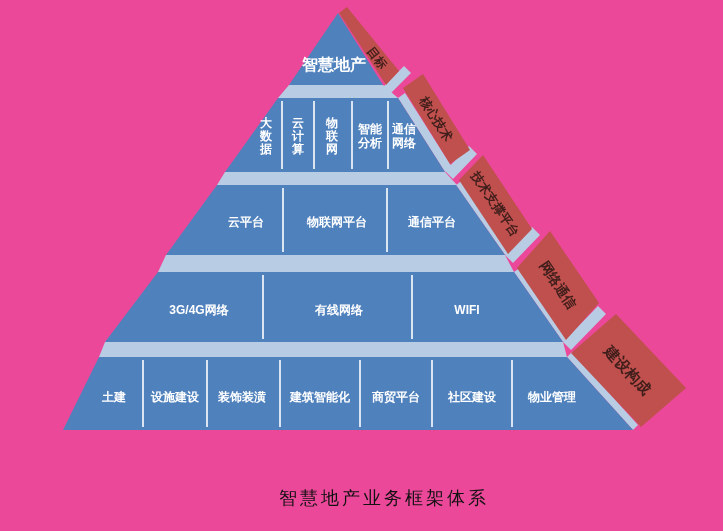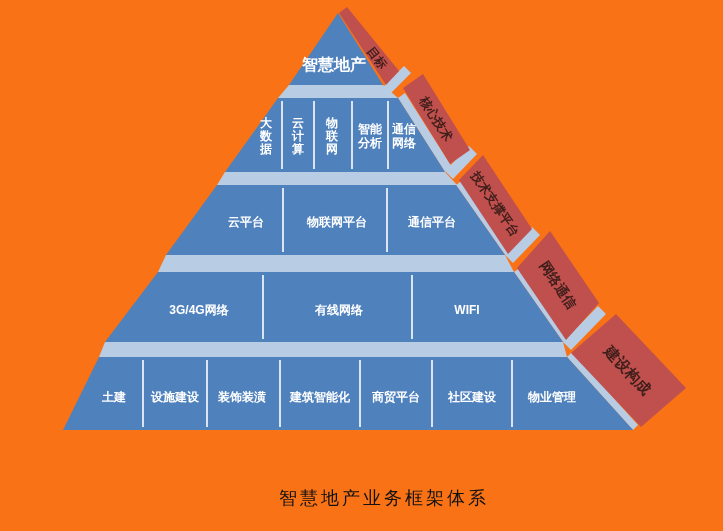--- a/index.html
+++ b/index.html
@@ -1,19 +1,19 @@
 <!DOCTYPE html>
 <html><head>
 <meta charset="utf-8">
 <style>
   html,body{margin:0;padding:0;background:#ffffff;}
   #stage{
     position:relative;
     width:723px;height:531px;
-    background:#f97316;
+    background:#ec4899;
     overflow:hidden;
     font-family:"Liberation Sans", sans-serif;
   }
   svg{display:block;}
   .lvl-text{
     fill:#ffffff;
     font-family:"Liberation Sans", sans-serif;
     font-size:12px;
     font-weight:600;
     text-anchor:middle;

